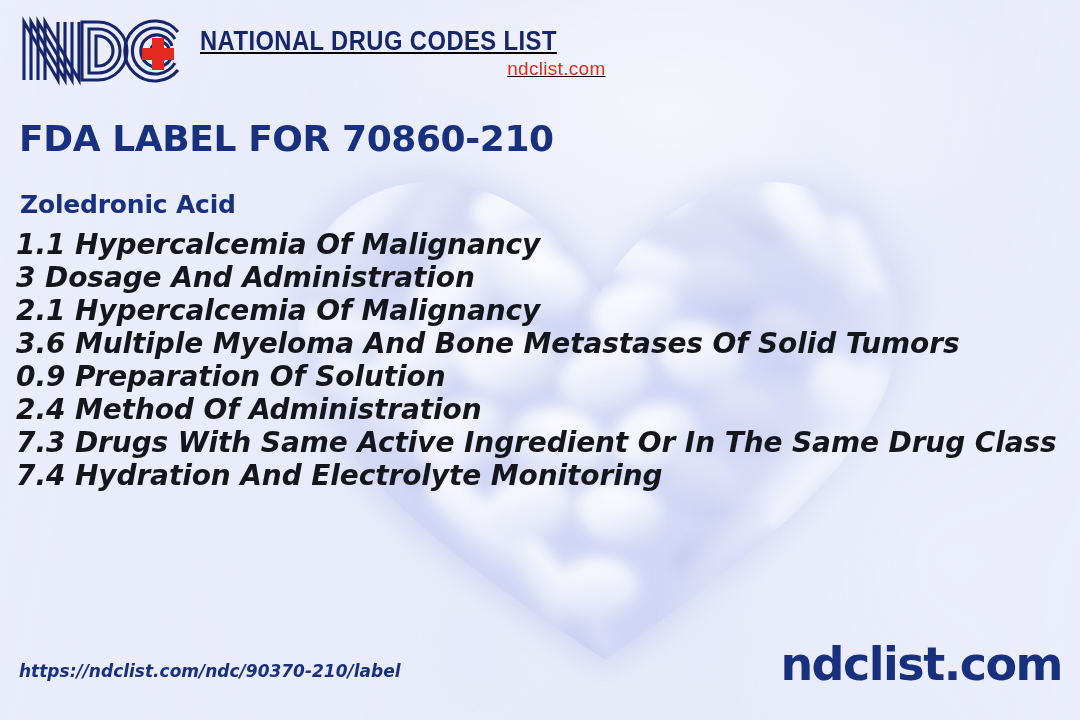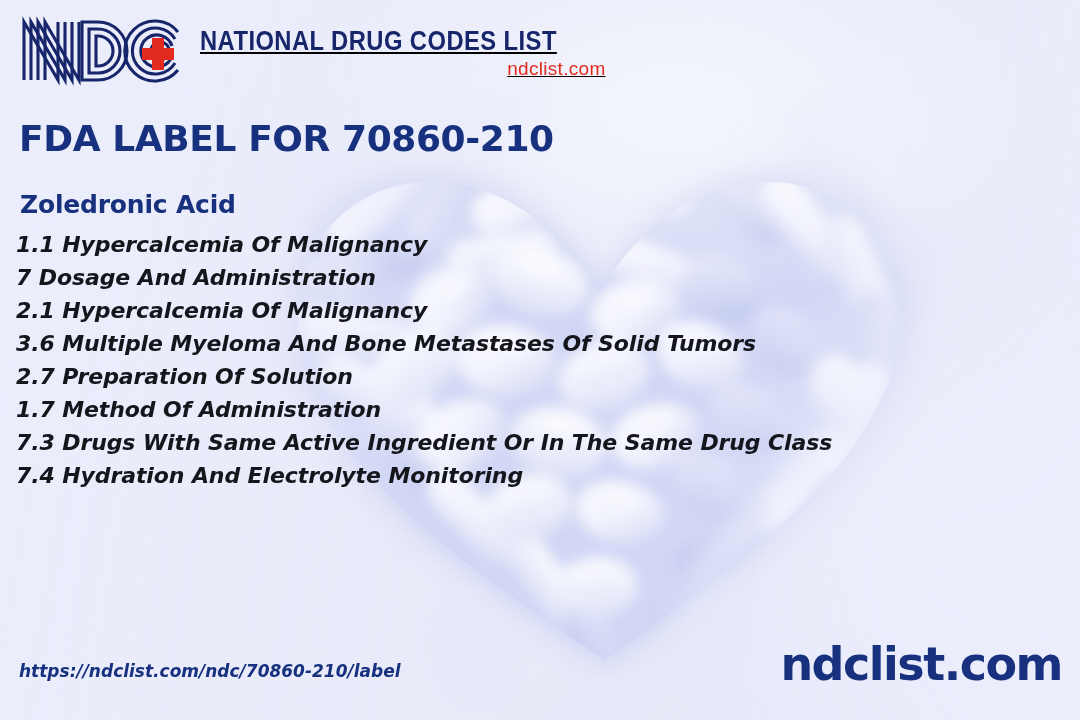--- a/index.html
+++ b/index.html
@@ -101,21 +101,21 @@
   #sections {
     position:absolute;
     left:16px; top:228px;
     width:1000px;
     list-style:none;
   }
   #sections li {
     font-family:"DejaVu Sans","Liberation Sans", sans-serif;
     font-style:italic;
     font-weight:bold;
-    font-size:22px;
+    font-size:28px;
     line-height:33px;
     letter-spacing:-0.1px;
     color:#14161c;
     white-space:nowrap;
   }
 
   
   #footer-url {
     position:absolute;
     left:19px; top:661px;
@@ -294,25 +294,25 @@
       <div id="brand-name">NATIONAL DRUG CODES LIST</div>
       <div id="brand-site">ndclist.com</div>
     </div>
   </div>
 
   <h1 id="title">FDA LABEL FOR 70860-210</h1>
   <h2 id="subtitle">Zoledronic Acid</h2>
 
   <ul id="sections">
     <li>1.1 Hypercalcemia Of Malignancy</li>
-    <li>7 Dosage And Administration</li>
+    <li>3 Dosage And Administration</li>
     <li>2.1 Hypercalcemia Of Malignancy</li>
     <li>3.6 Multiple Myeloma And Bone Metastases Of Solid Tumors</li>
-    <li>2.7 Preparation Of Solution</li>
-    <li>1.7 Method Of Administration</li>
+    <li>0.9 Preparation Of Solution</li>
+    <li>2.4 Method Of Administration</li>
     <li>7.3 Drugs With Same Active Ingredient Or In The Same Drug Class</li>
     <li>7.4 Hydration And Electrolyte Monitoring</li>
   </ul>
 
-  <div id="footer-url">https://ndclist.com/ndc/70860-210/label</div>
+  <div id="footer-url">https://ndclist.com/ndc/90370-210/label</div>
   <div id="footer-brand">ndclist.com</div>
 
 </div>
 
 </body></html>

